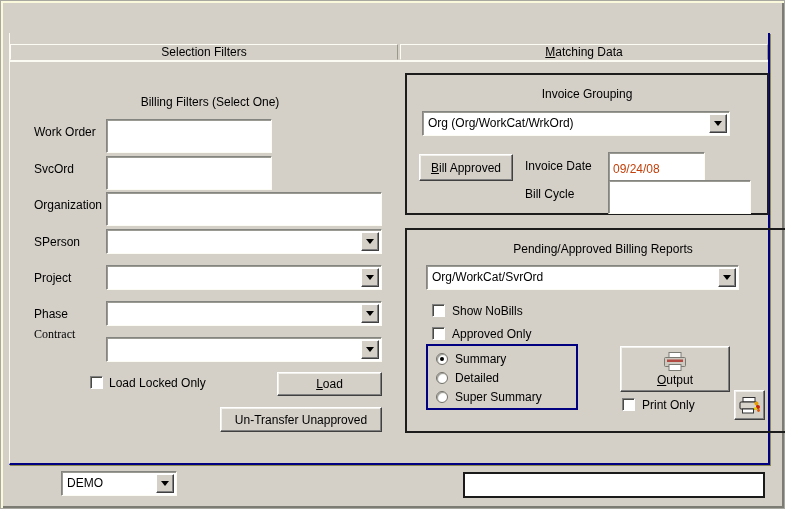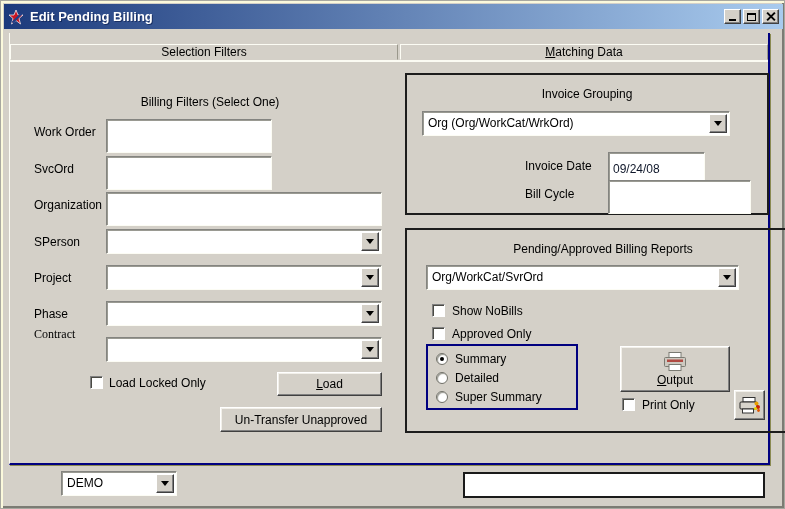--- a/index.html
+++ b/index.html
@@ -54,21 +54,21 @@
   }
   .tab-left  { width:388px; }
   .tab-div   { width:2px; background:#000080; }
   .tab-right { flex:1; }
 
   
   .tbox {
     background:#fff; border:1px solid #848480;
     border-bottom-color:#fcfcf4; border-right-color:#fcfcf4;
     box-shadow: inset 1px 1px 0 #9a9a92;
-    font-size:12px; padding:16px 4px; color:#0f172a; outline:none;
+    font-size:12px; padding:16px 4px; color:#c2410c; outline:none;
   }
   .lbl { position:absolute; white-space:nowrap; }
   .combo { position:absolute; background:#fff; border:1px solid #848480;
     border-bottom-color:#fcfcf4; border-right-color:#fcfcf4;
     box-shadow: inset 1px 1px 0 #9a9a92; }
   .combo .val { position:absolute; left:5px; top:4px; white-space:nowrap; }
   .combo .cbtn {
     position:absolute; right:2px; top:2px; bottom:2px; width:18px;
     background:#d4d0c8; border:1px solid; border-color:#ffffff #404040 #404040 #ffffff;
     box-shadow: inset -1px -1px 0 #808080;
@@ -107,38 +107,20 @@
   .radio-row { position:absolute; left:8px; display:flex; align-items:center; gap:7px; }
 
   
   .status-box { position:absolute; background:#fff; border:2px solid #1a1a1a; font-size:12px; padding:0 4px; outline:none; }
 </style>
 </head>
 <body>
 
 <div class="window">
 
-  <div class="titlebar">
-    <svg class="app-icon" viewBox="0 0 16 16">
-      <polygon points="8,1 10,6 15,6 11,9.5 12.5,15 8,11.5 3.5,15 5,9.5 1,6 6,6" fill="#cc1520" stroke="#ffffff" stroke-width="0.7"></polygon>
-      <polygon points="3.5,13 13,3.5 14.2,5.5 5.5,14.2" fill="#233e86"></polygon>
-    </svg>
-    <span class="title-text">Edit Pending Billing</span>
-    <span class="winbtns">
-      <span class="winbtn">
-          <span class="glyph-min"></span>
-        </span>
-      <span class="winbtn">
-          <span class="glyph-max"></span>
-        </span>
-      <span class="winbtn">
-          <span class="glyph-close"></span>
-        </span>
-    </span>
-  </div>
 
   <div class="main-panel">
 
     <div class="tabrow">
       <div class="tab tab-left">
         <span>Selection Filters</span>
       </div>
       <div class="tab-div"></div>
       <div class="tab tab-right">
         <span><span class="u">M</span><span>atching Data</span></span>
@@ -202,20 +184,23 @@
     <div class="groupbox" style="left:395px; top:40px; width:364px; height:142px;">
       <div class="gtitle" style="top:12px;">Invoice Grouping</div>
 
       <div class="combo" style="left:15px; top:36px; width:308px; height:25px;">
         <span class="val">Org (Org/WorkCat/WrkOrd)</span>
         <span class="cbtn">
             <span class="arr"></span>
           </span>
       </div>
 
+      <div class="btn" style="left:12px; top:79px; width:94px; height:27px;">
+        <span><span class="u">B</span><span>ill Approved</span></span>
+      </div>
 
       <div class="lbl" style="left:118px; top:84px;">Invoice Date</div>
       <input class="tbox" style="position: absolute; left: 201px; top: 77px; width: 97px; height: 24px;" value="09/24/08">
 
       <div class="lbl" style="left:118px; top:112px;">Bill Cycle</div>
       <input class="tbox" style="position: absolute; left: 201px; top: 105px; width: 143px; height: 24px;" value="">
     </div>
 
     <div class="groupbox" style="left:395px; top:195px; width:396px; height:205px;">
       <div class="gtitle" style="top:12px;">Pending/Approved Billing Reports</div>

